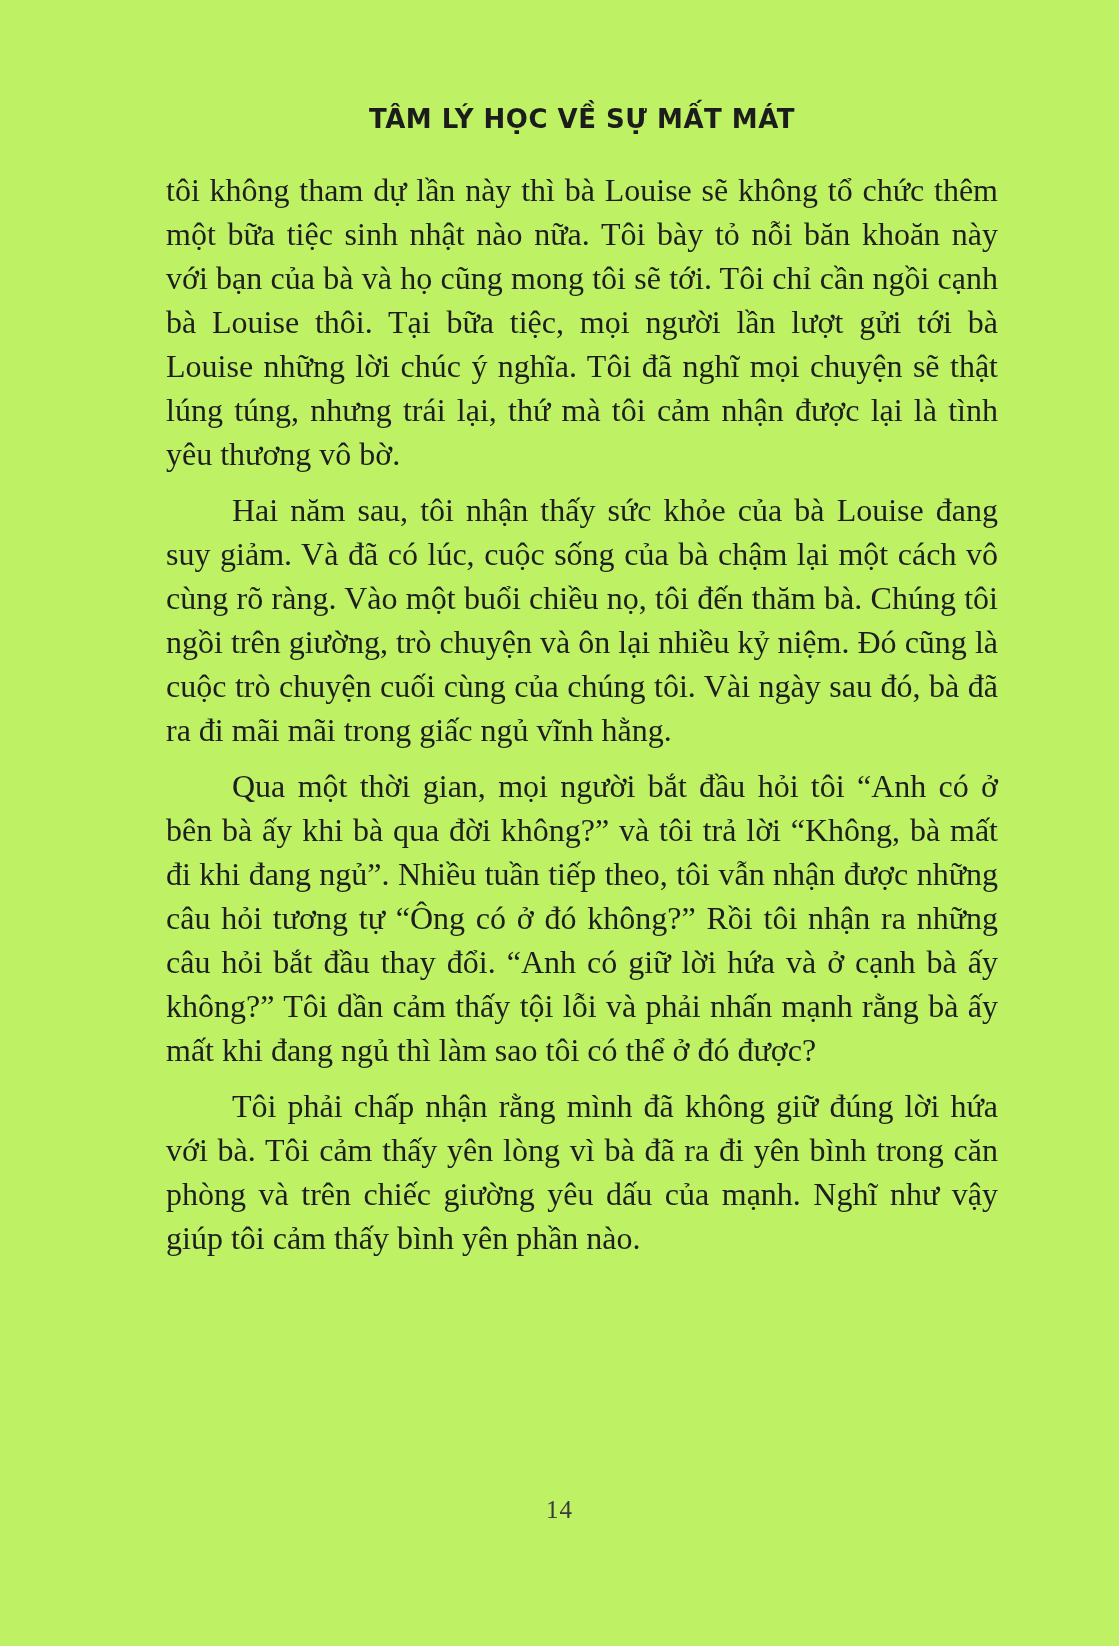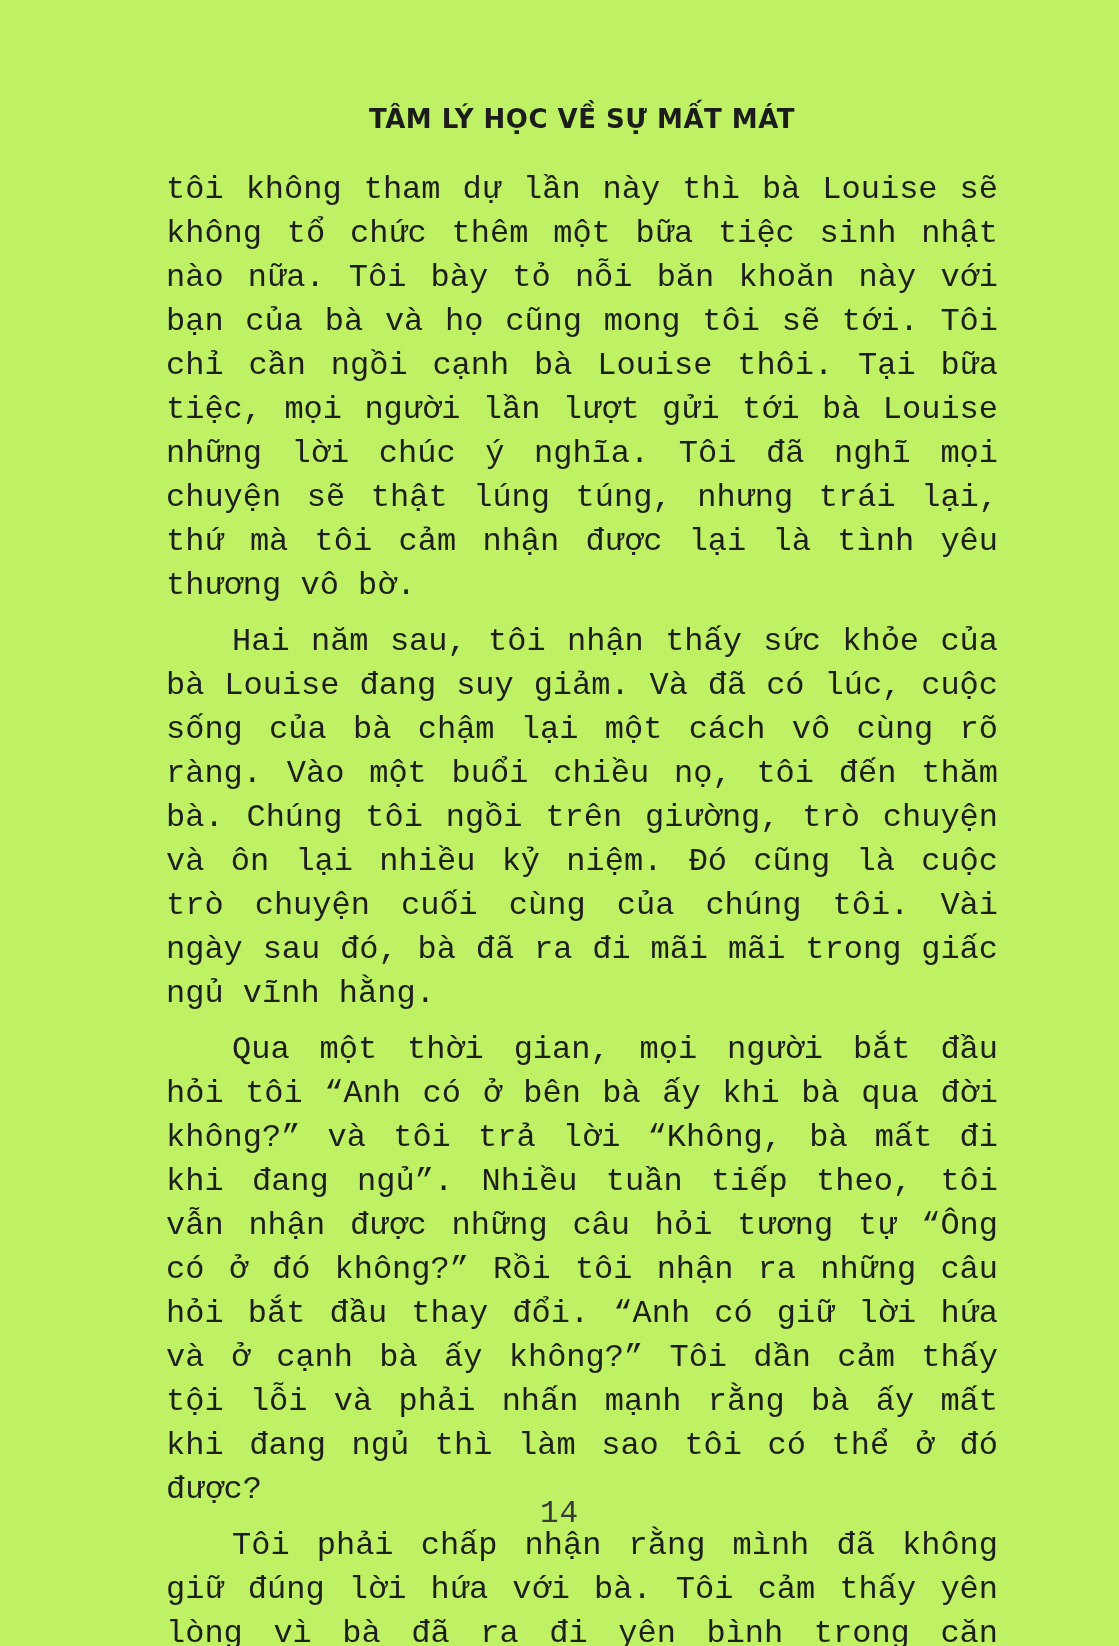--- a/index.html
+++ b/index.html
@@ -33,35 +33,34 @@
     width: 832px;
     margin: 34px auto 0 auto;
     color: #1e1e1e;
     font-size: 32px;
     line-height: 44px;
     text-align: justify;
     text-justify: inter-word;
   }
   .text-block p {
     margin-bottom: 12px;
-    font-family: Liberation Mono, monospace;
   }
   .text-block p.indent {
     text-indent: 66px;
   }
   .page-footer {
     position: absolute;
     left: 0;
     top: 1496px;
     width: 100%;
     text-align: center;
   }
   .page-footer .page-number {
-    font-family: Liberation Mono, monospace;
-    font-size: 31px;
+    font-family: Liberation Serif, serif;
+    font-size: 25px;
     color: #3a3a3a;
     letter-spacing: 1px;
   }
 </style>
 </head>
 <body>
 
 <div class="page">
 
   <header class="running-header">

